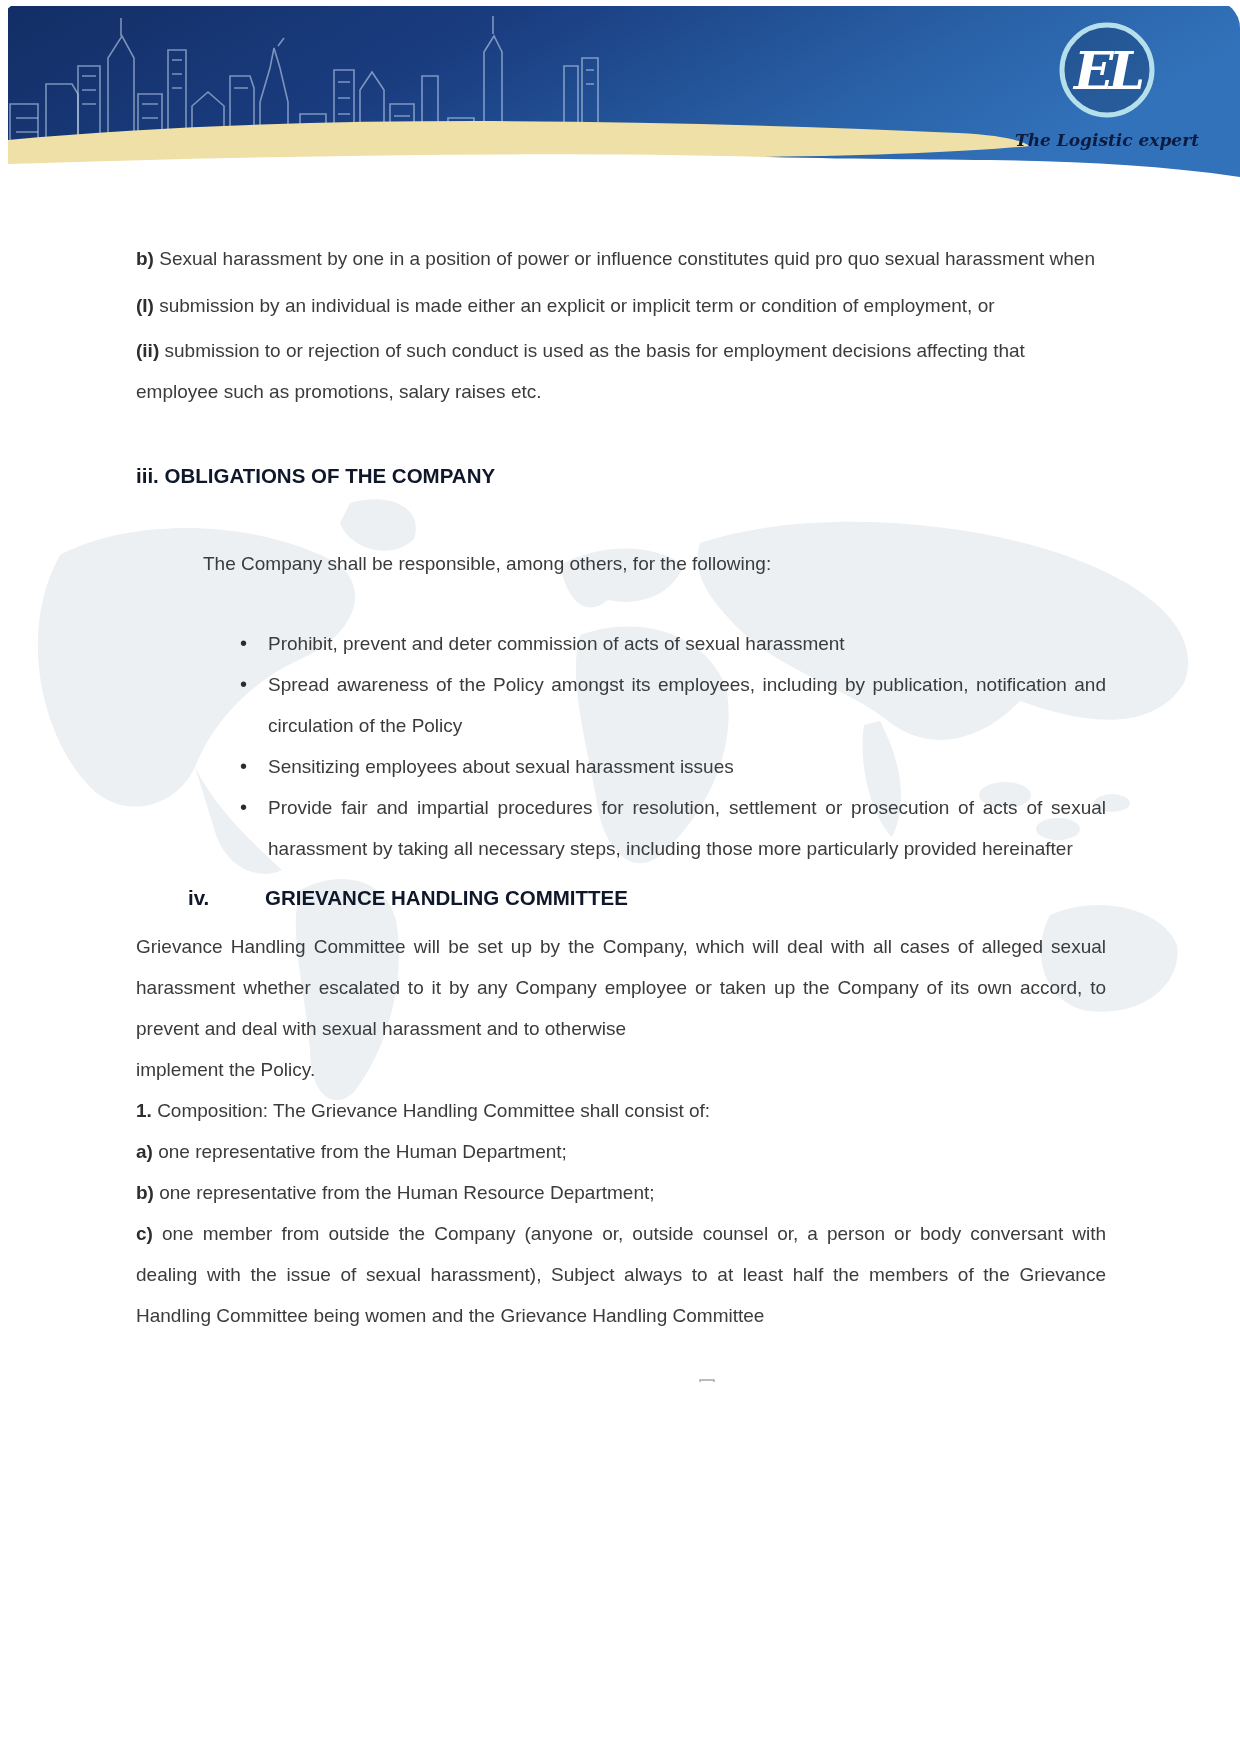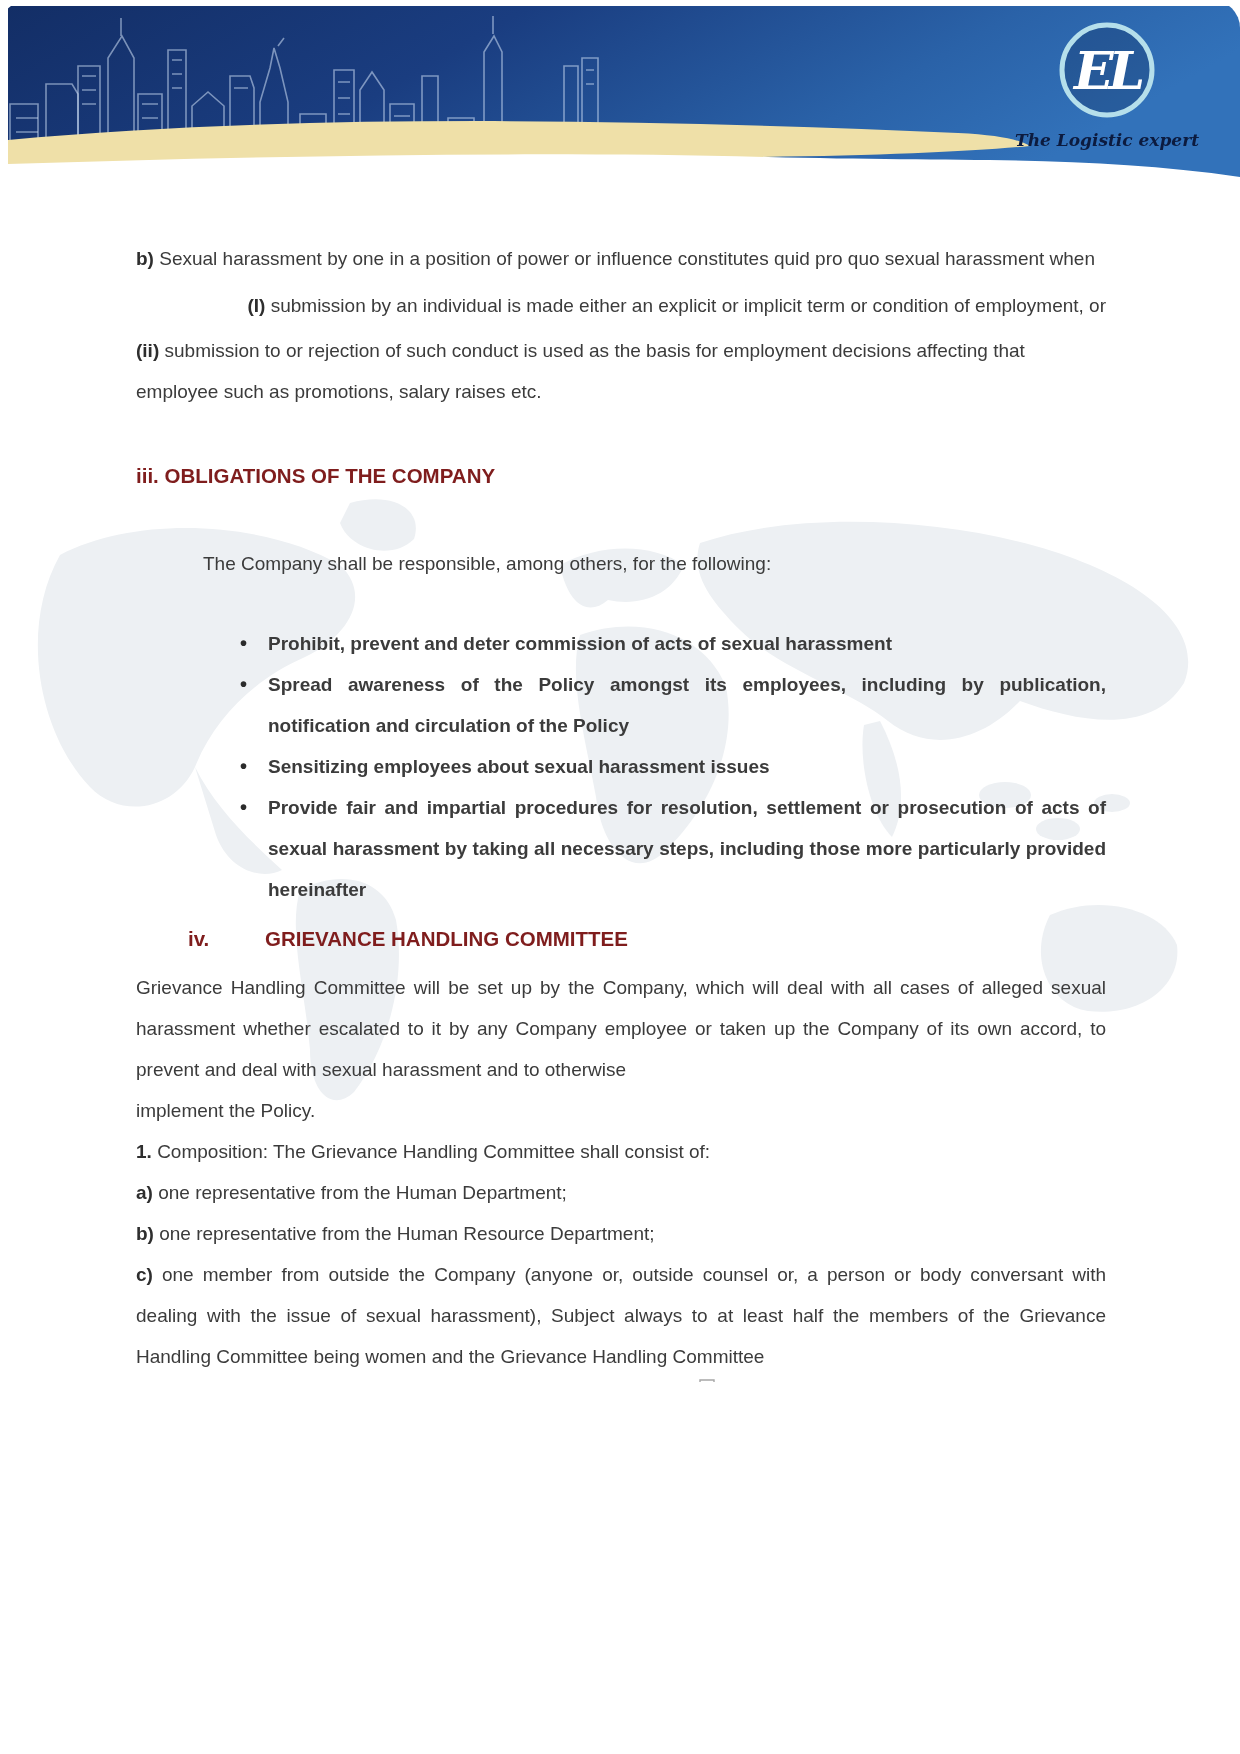--- a/index.html
+++ b/index.html
@@ -8,26 +8,26 @@
   
   .header{position:absolute;left:8px;top:6px;width:1232px;height:176px;}
   .header svg{display:block;}
   
   .watermark{position:absolute;left:0;top:495px;width:1240px;height:660px;z-index:0;}
   
   .content{position:absolute;left:136px;top:238px;width:970px;z-index:2;
            color:#3b3b3b;font-size:19px;line-height:41px;letter-spacing:0;}
   .content p{margin:0;}
   .content b{color:#2e2e2e;}
-  .p-gap-sm{margin-top:6px !important;text-align:right;}
+  .p-gap-sm{margin-top:6px !important;}
   .p-gap-xs{margin-top:4px !important;}
-  .h-blue{color:#7f1d1d;font-weight:700;font-size:20.5px;line-height:28px;margin:0;}
+  .h-blue{color:#0f172a;font-weight:700;font-size:20.5px;line-height:28px;margin:0;}
   .h-iii{margin-top:50px !important;}
   .intro{margin-top:53px !important;padding-left:67px;}
-  ul.obligations{list-style:none;margin:39px 0 0 0;padding:0;font-weight:bold;}
+  ul.obligations{list-style:none;margin:39px 0 0 0;padding:0;}
   ul.obligations li{position:relative;padding-left:132px;margin:0;text-align:justify;}
   ul.obligations li::before{content:"\2022";position:absolute;left:104px;top:0;
         color:#2b2b2b;font-size:20px;}
   .h-iv{margin-top:15px !important;display:flex;padding-left:52px;}
   .h-iv .num{width:77px;flex:0 0 77px;}
   .j{text-align:justify;}
   .p5{margin-top:14px !important;}
   
   .footer-art{position:absolute;left:0;top:1334px;width:1240px;height:420px;z-index:1;}
   .page-number{position:absolute;left:1070px;top:1634px;width:40px;z-index:3;

